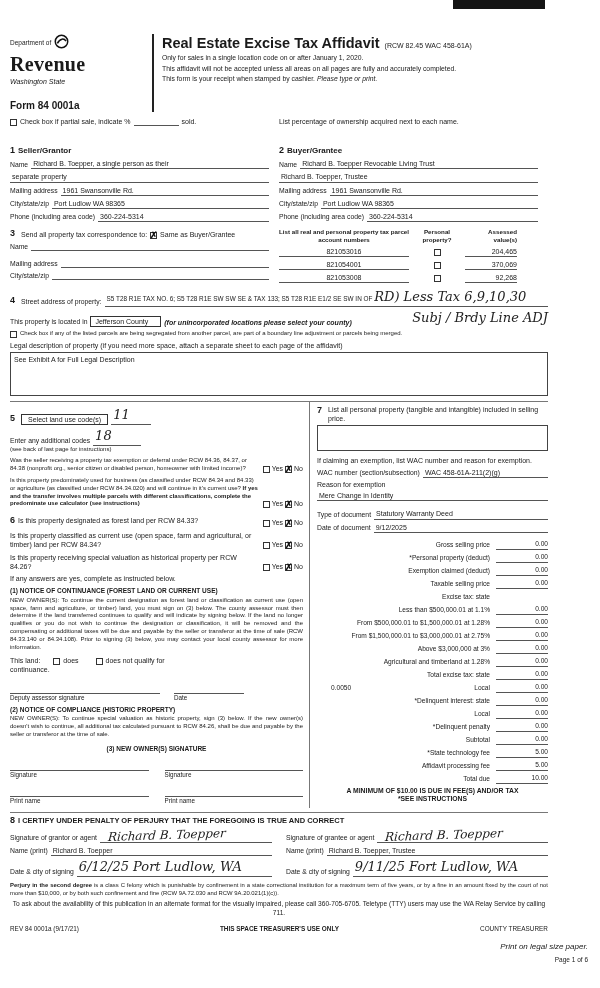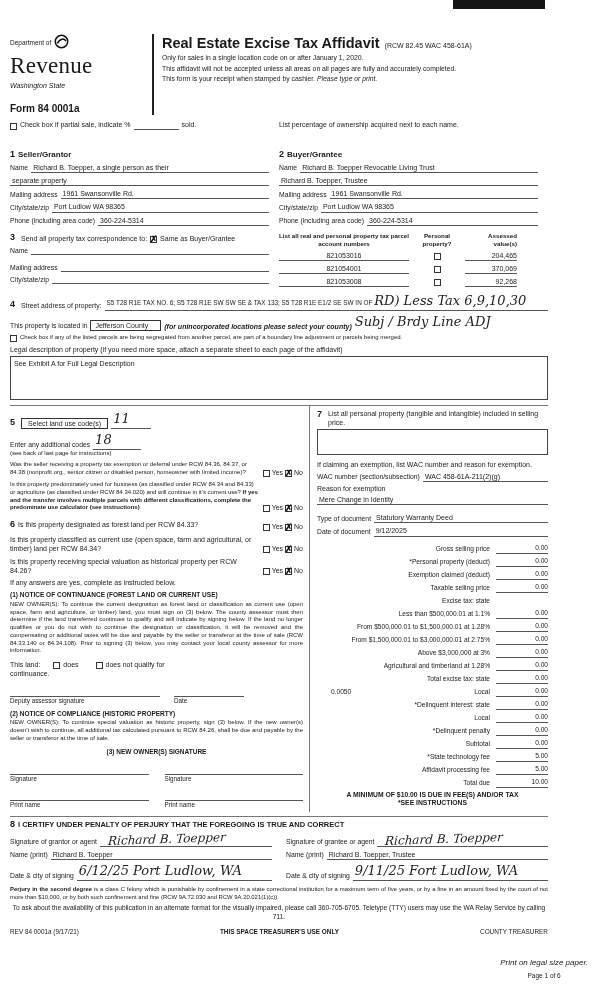--- a/index.html
+++ b/index.html
@@ -1,28 +1,28 @@
 <!DOCTYPE html>
 <html><head>
 <meta charset="utf-8">
 <style>
   *{box-sizing:border-box;margin:0;padding:0}
   html,body{background:#fff}
   .page{width:600px;height:988px;position:relative;background:#fff;color:#1a1a1a;
         font-family:"Liberation Sans",sans-serif;font-size:7px;line-height:1.3;overflow:hidden}
   .content{padding:34px 52px 0 10px}
   .b{font-weight:bold}.i{font-style:italic}.small{font-size:6px}
-  .center{text-align:center}.right{text-align:left}
+  .center{text-align:center}.right{text-align:right}
   .redact{position:absolute;top:0;right:55px;width:92px;height:9px;background:#151515}
 
   
   .hdr{display:flex;align-items:stretch}
   .logo-block{width:142px;padding-right:6px}
   .dept{font-size:6.5px;display:flex;align-items:center;gap:3px}
-  .brand{font-size:23px;font-weight:normal;letter-spacing:.3px;font-family:"Liberation Serif",serif}
+  .brand{font-size:20px;font-weight:bold;letter-spacing:.3px;font-family:"Liberation Serif",serif}
   .wastate{font-size:7px;font-style:italic}
   .formno{font-size:10px;font-weight:bold;margin-top:12px}
   .title-block{border-left:2px solid #222;padding-left:8px;flex:1}
   .title{font-size:14.5px;font-weight:bold;display:inline}
   .title-ref{font-size:7px;font-weight:normal;margin-left:3px}
   .hnote{font-size:6.8px;margin-top:1.5px}
 
   
   .f{display:flex;align-items:flex-end;gap:3px;margin-top:3px}
   .lbl{white-space:nowrap;font-size:6.8px}
@@ -92,21 +92,21 @@
   .s8-head{font-size:7.5px}
   .s8-grid{display:flex;gap:14px}
   .s8-col{width:50%}
   .sigline{position:relative;height:13px}
   .sigline .sig{position:absolute;left:8px;bottom:-2px}
 
   .perjury{font-size:5.9px;margin-top:5px;text-align:justify}
   .altfmt{font-size:6.6px;text-align:center;margin-top:3px}
   .rev-row{display:flex;justify-content:space-between;align-items:flex-start;margin-top:7px;font-size:6.4px}
   .stamp{font-family:"DejaVu Sans Mono",monospace;font-size:12px;letter-spacing:1.5px;margin-top:9px;padding-left:26px}
-  .endnotes{position:absolute;right:12px;bottom:8px;text-align:center}
+  .endnotes{position:absolute;right:12px;bottom:24px;text-align:right}
   .printnote{font-style:italic;font-size:8px}
   .pageno{font-size:6.5px;margin-top:3px}
 </style>
 </head>
 <body>
 
 <div class="page">
   <div class="redact"></div>
 
   <div class="content">

